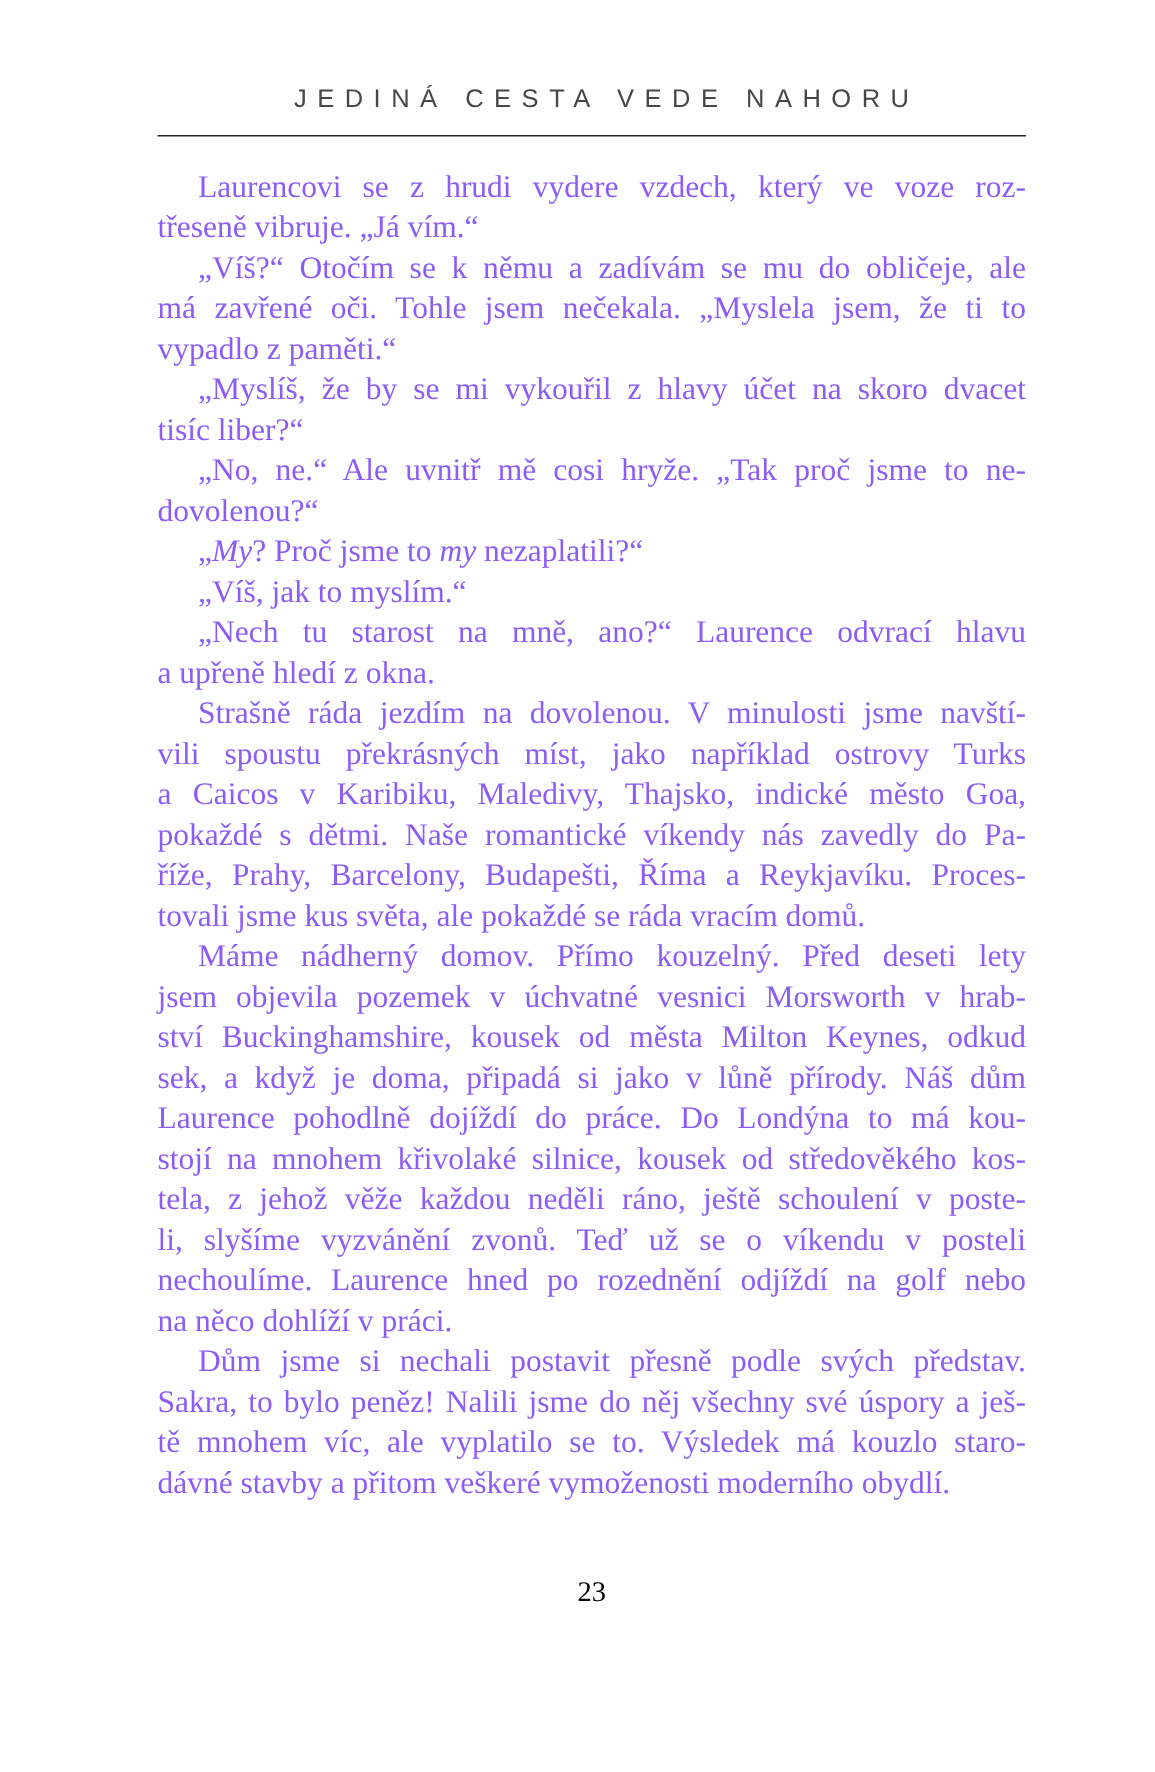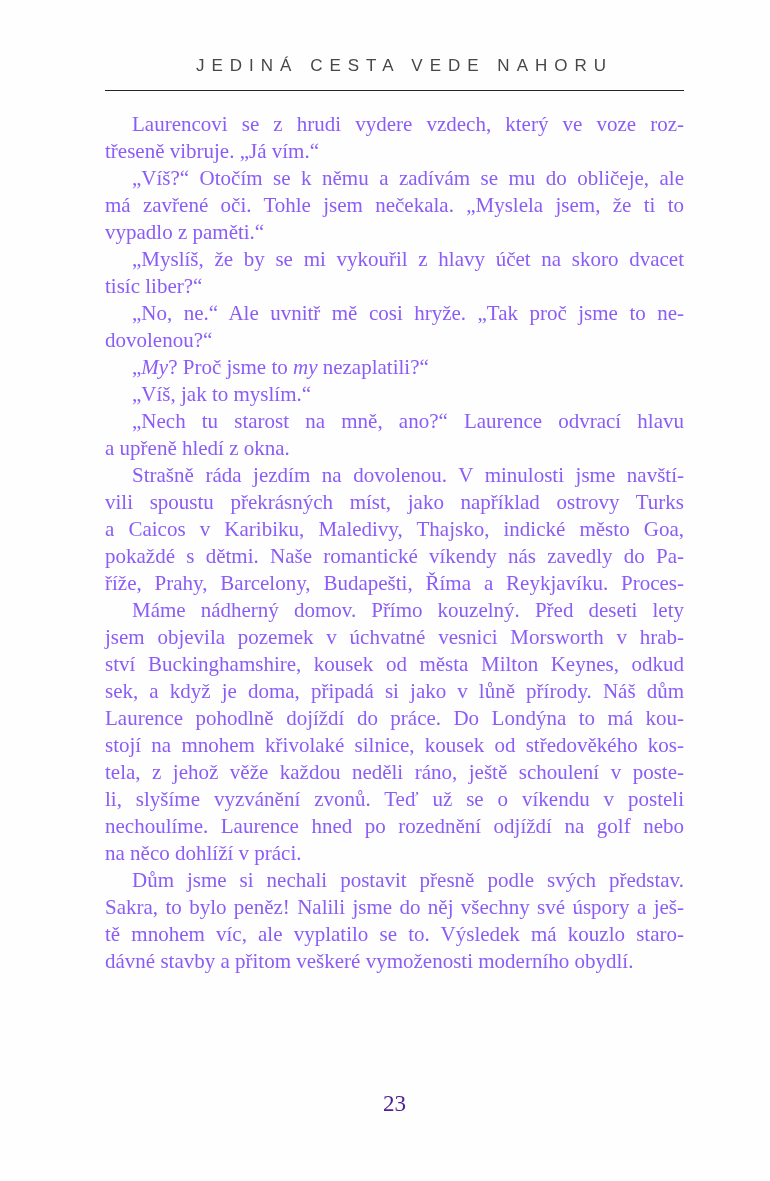--- a/index.html
+++ b/index.html
@@ -58,26 +58,26 @@
   }
   .line.last {
     text-align-last: left;
     -moz-text-align-last: left;
   }
   .line em {
     font-style: italic;
   }
   .folio {
     position: absolute;
-    top: 1091px;
+    top: 1051px;
     left: 105px;
     width: 579px;
     text-align: center;
-    font-size: 23px;
-    color: #4c1d95;
+    font-size: 19px;
+    color: #000000;
   }
 </style>
 </head>
 <body>
 
 <div class="page">
   <div class="running-head">JEDINÁ CESTA VEDE NAHORU</div>
   <div class="header-rule"></div>
   <div class="text-block">
       <div>
@@ -106,20 +106,21 @@
       <div>
         <div class="line first">„Nech tu starost na mně, ano?“ Laurence odvrací hlavu</div>
         <div class="line last">a upřeně hledí z okna.</div>
       </div>
       <div>
         <div class="line first">Strašně ráda jezdím na dovolenou. V minulosti jsme navští-</div>
         <div class="line">vili spoustu překrásných míst, jako například ostrovy Turks</div>
         <div class="line">a Caicos v Karibiku, Maledivy, Thajsko, indické město Goa,</div>
         <div class="line">pokaždé s dětmi. Naše romantické víkendy nás zavedly do Pa-</div>
         <div class="line">říže, Prahy, Barcelony, Budapešti, Říma a Reykjavíku. Proces-</div>
+        <div class="line last">tovali jsme kus světa, ale pokaždé se ráda vracím domů.</div>
       </div>
       <div>
         <div class="line first">Máme nádherný domov. Přímo kouzelný. Před deseti lety</div>
         <div class="line">jsem objevila pozemek v úchvatné vesnici Morsworth v hrab-</div>
         <div class="line">ství Buckinghamshire, kousek od města Milton Keynes, odkud</div>
         <div class="line">sek, a když je doma, připadá si jako v lůně přírody. Náš dům</div>
         <div class="line">Laurence pohodlně dojíždí do práce. Do Londýna to má kou-</div>
         <div class="line">stojí na mnohem křivolaké silnice, kousek od středověkého kos-</div>
         <div class="line">tela, z jehož věže každou neděli ráno, ještě schoulení v poste-</div>
         <div class="line">li, slyšíme vyzvánění zvonů. Teď už se o víkendu v posteli</div>

